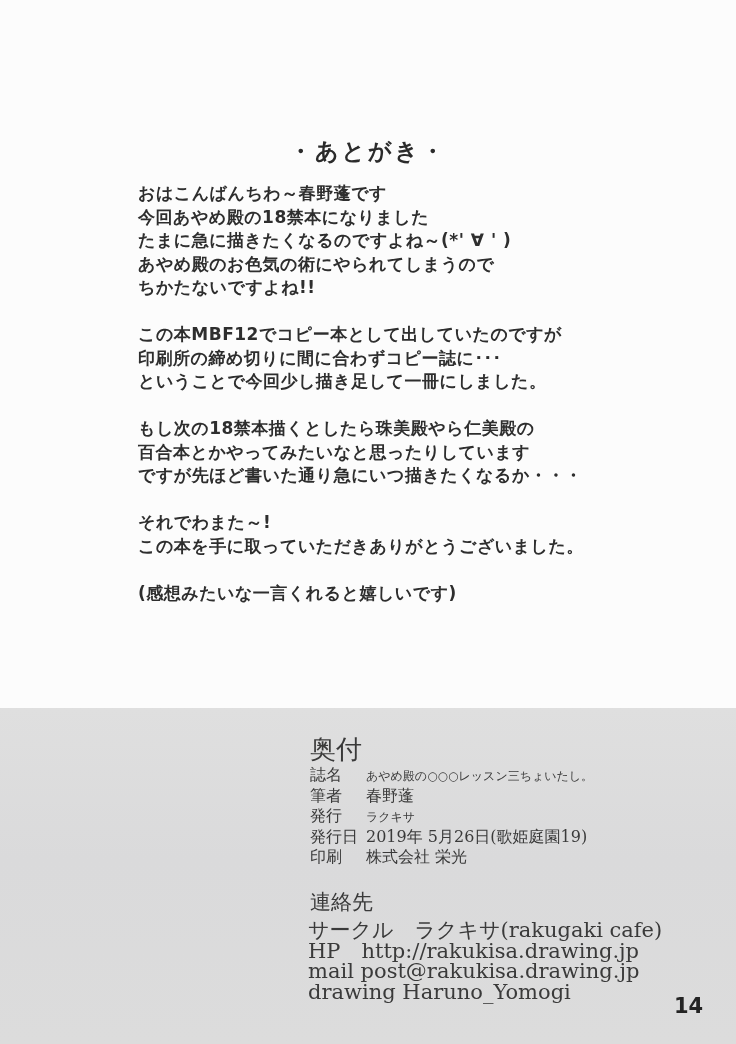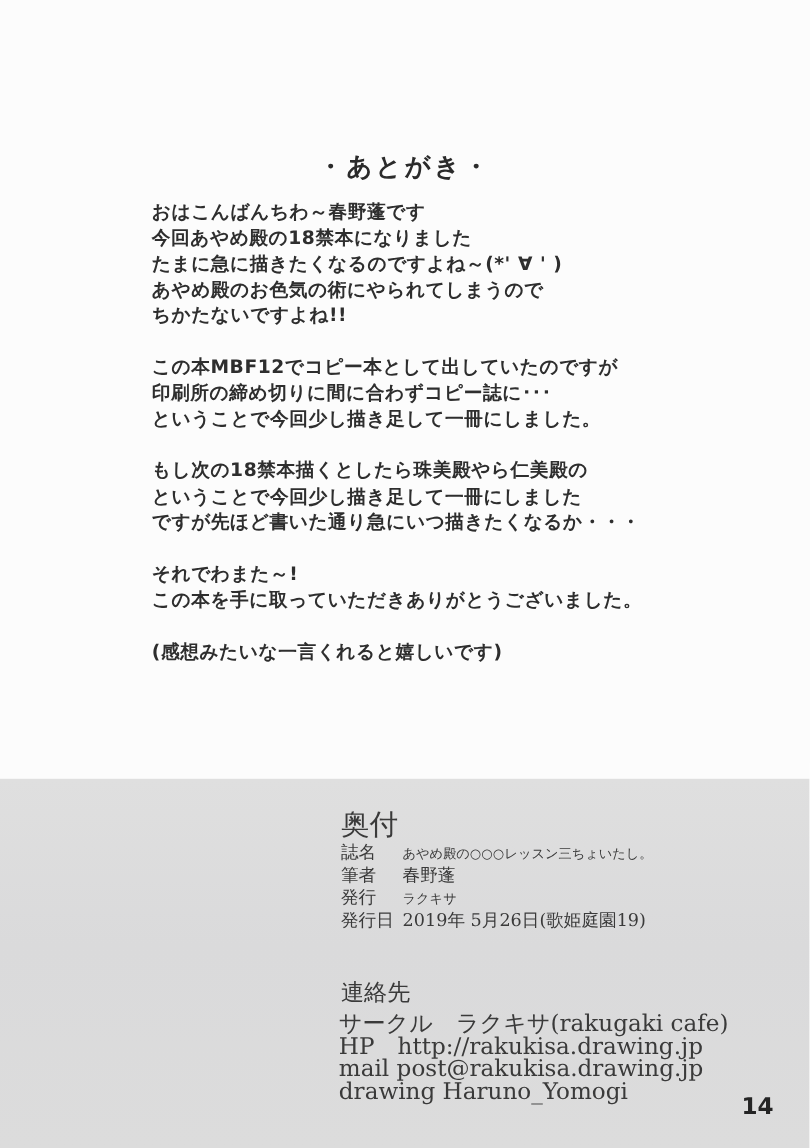--- a/index.html
+++ b/index.html
@@ -81,21 +81,21 @@
       <div>あやめ殿のお色気の術にやられてしまうので</div>
       <div>ちかたないですよね!!</div>
     </div>
     <div class="para">
       <div>この本MBF12でコピー本として出していたのですが</div>
       <div>印刷所の締め切りに間に合わずコピー誌に･･･</div>
       <div>ということで今回少し描き足して一冊にしました。</div>
     </div>
     <div class="para">
       <div>もし次の18禁本描くとしたら珠美殿やら仁美殿の</div>
-      <div>ということで今回少し描き足して一冊にしました</div>
+      <div>百合本とかやってみたいなと思ったりしています</div>
       <div>ですが先ほど書いた通り急にいつ描きたくなるか・・・</div>
     </div>
     <div class="para">
       <div>それでわまた～!</div>
       <div>この本を手に取っていただきありがとうございました。</div>
     </div>
     <div class="para">
       <div>(感想みたいな一言くれると嬉しいです)</div>
     </div>
   </div>
@@ -110,20 +110,23 @@
       </div>
       <div class="colophon-row">
         <span class="colophon-label">筆者</span><span class="colophon-value">春野蓬</span>
       </div>
       <div class="colophon-row">
         <span class="colophon-label">発行</span><span class="colophon-value small">ラクキサ</span>
       </div>
       <div class="colophon-row">
         <span class="colophon-label">発行日</span><span class="colophon-value">2019年 5月26日(歌姫庭園19)</span>
       </div>
+      <div class="colophon-row">
+        <span class="colophon-label">印刷</span><span class="colophon-value">株式会社 栄光</span>
+      </div>
     </div>
 
     <h2 class="contact-heading">連絡先</h2>
 
     <div class="contact-lines">
       <div>サークル　ラクキサ(rakugaki cafe)</div>
       <div>HP　http://rakukisa.drawing.jp</div>
       <div>mail post@rakukisa.drawing.jp</div>
       <div>drawing Haruno_Yomogi</div>
     </div>

